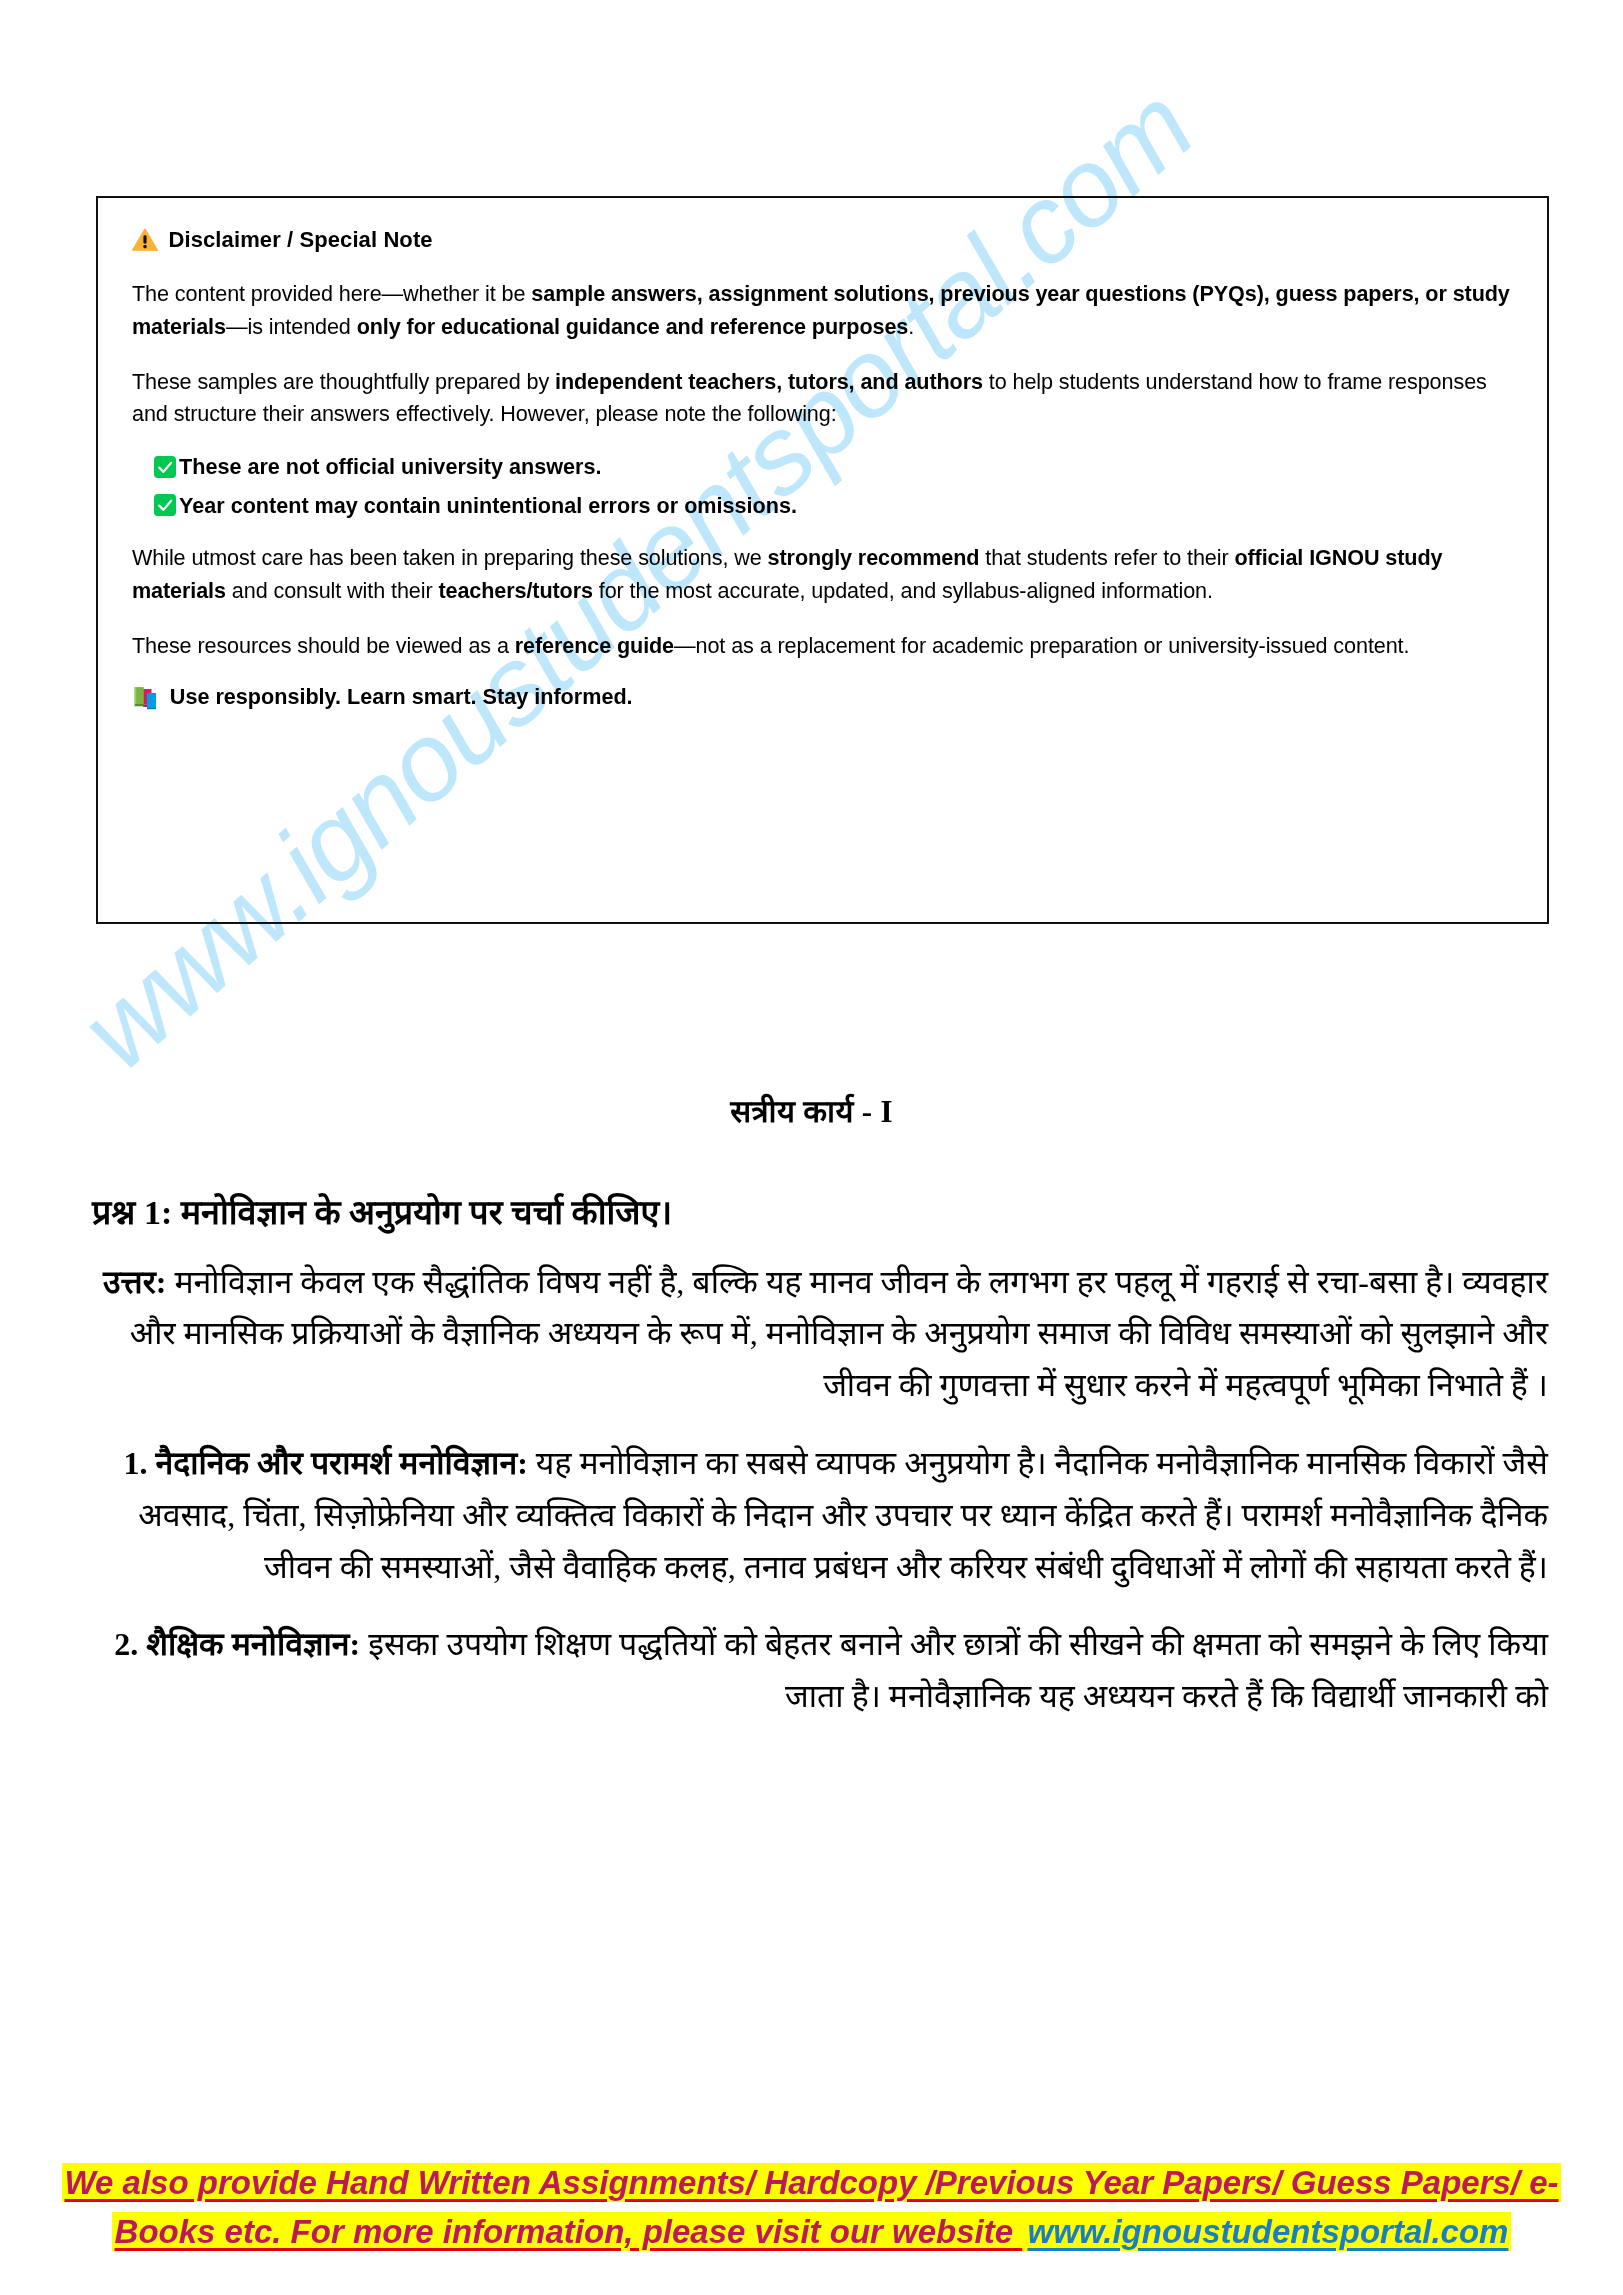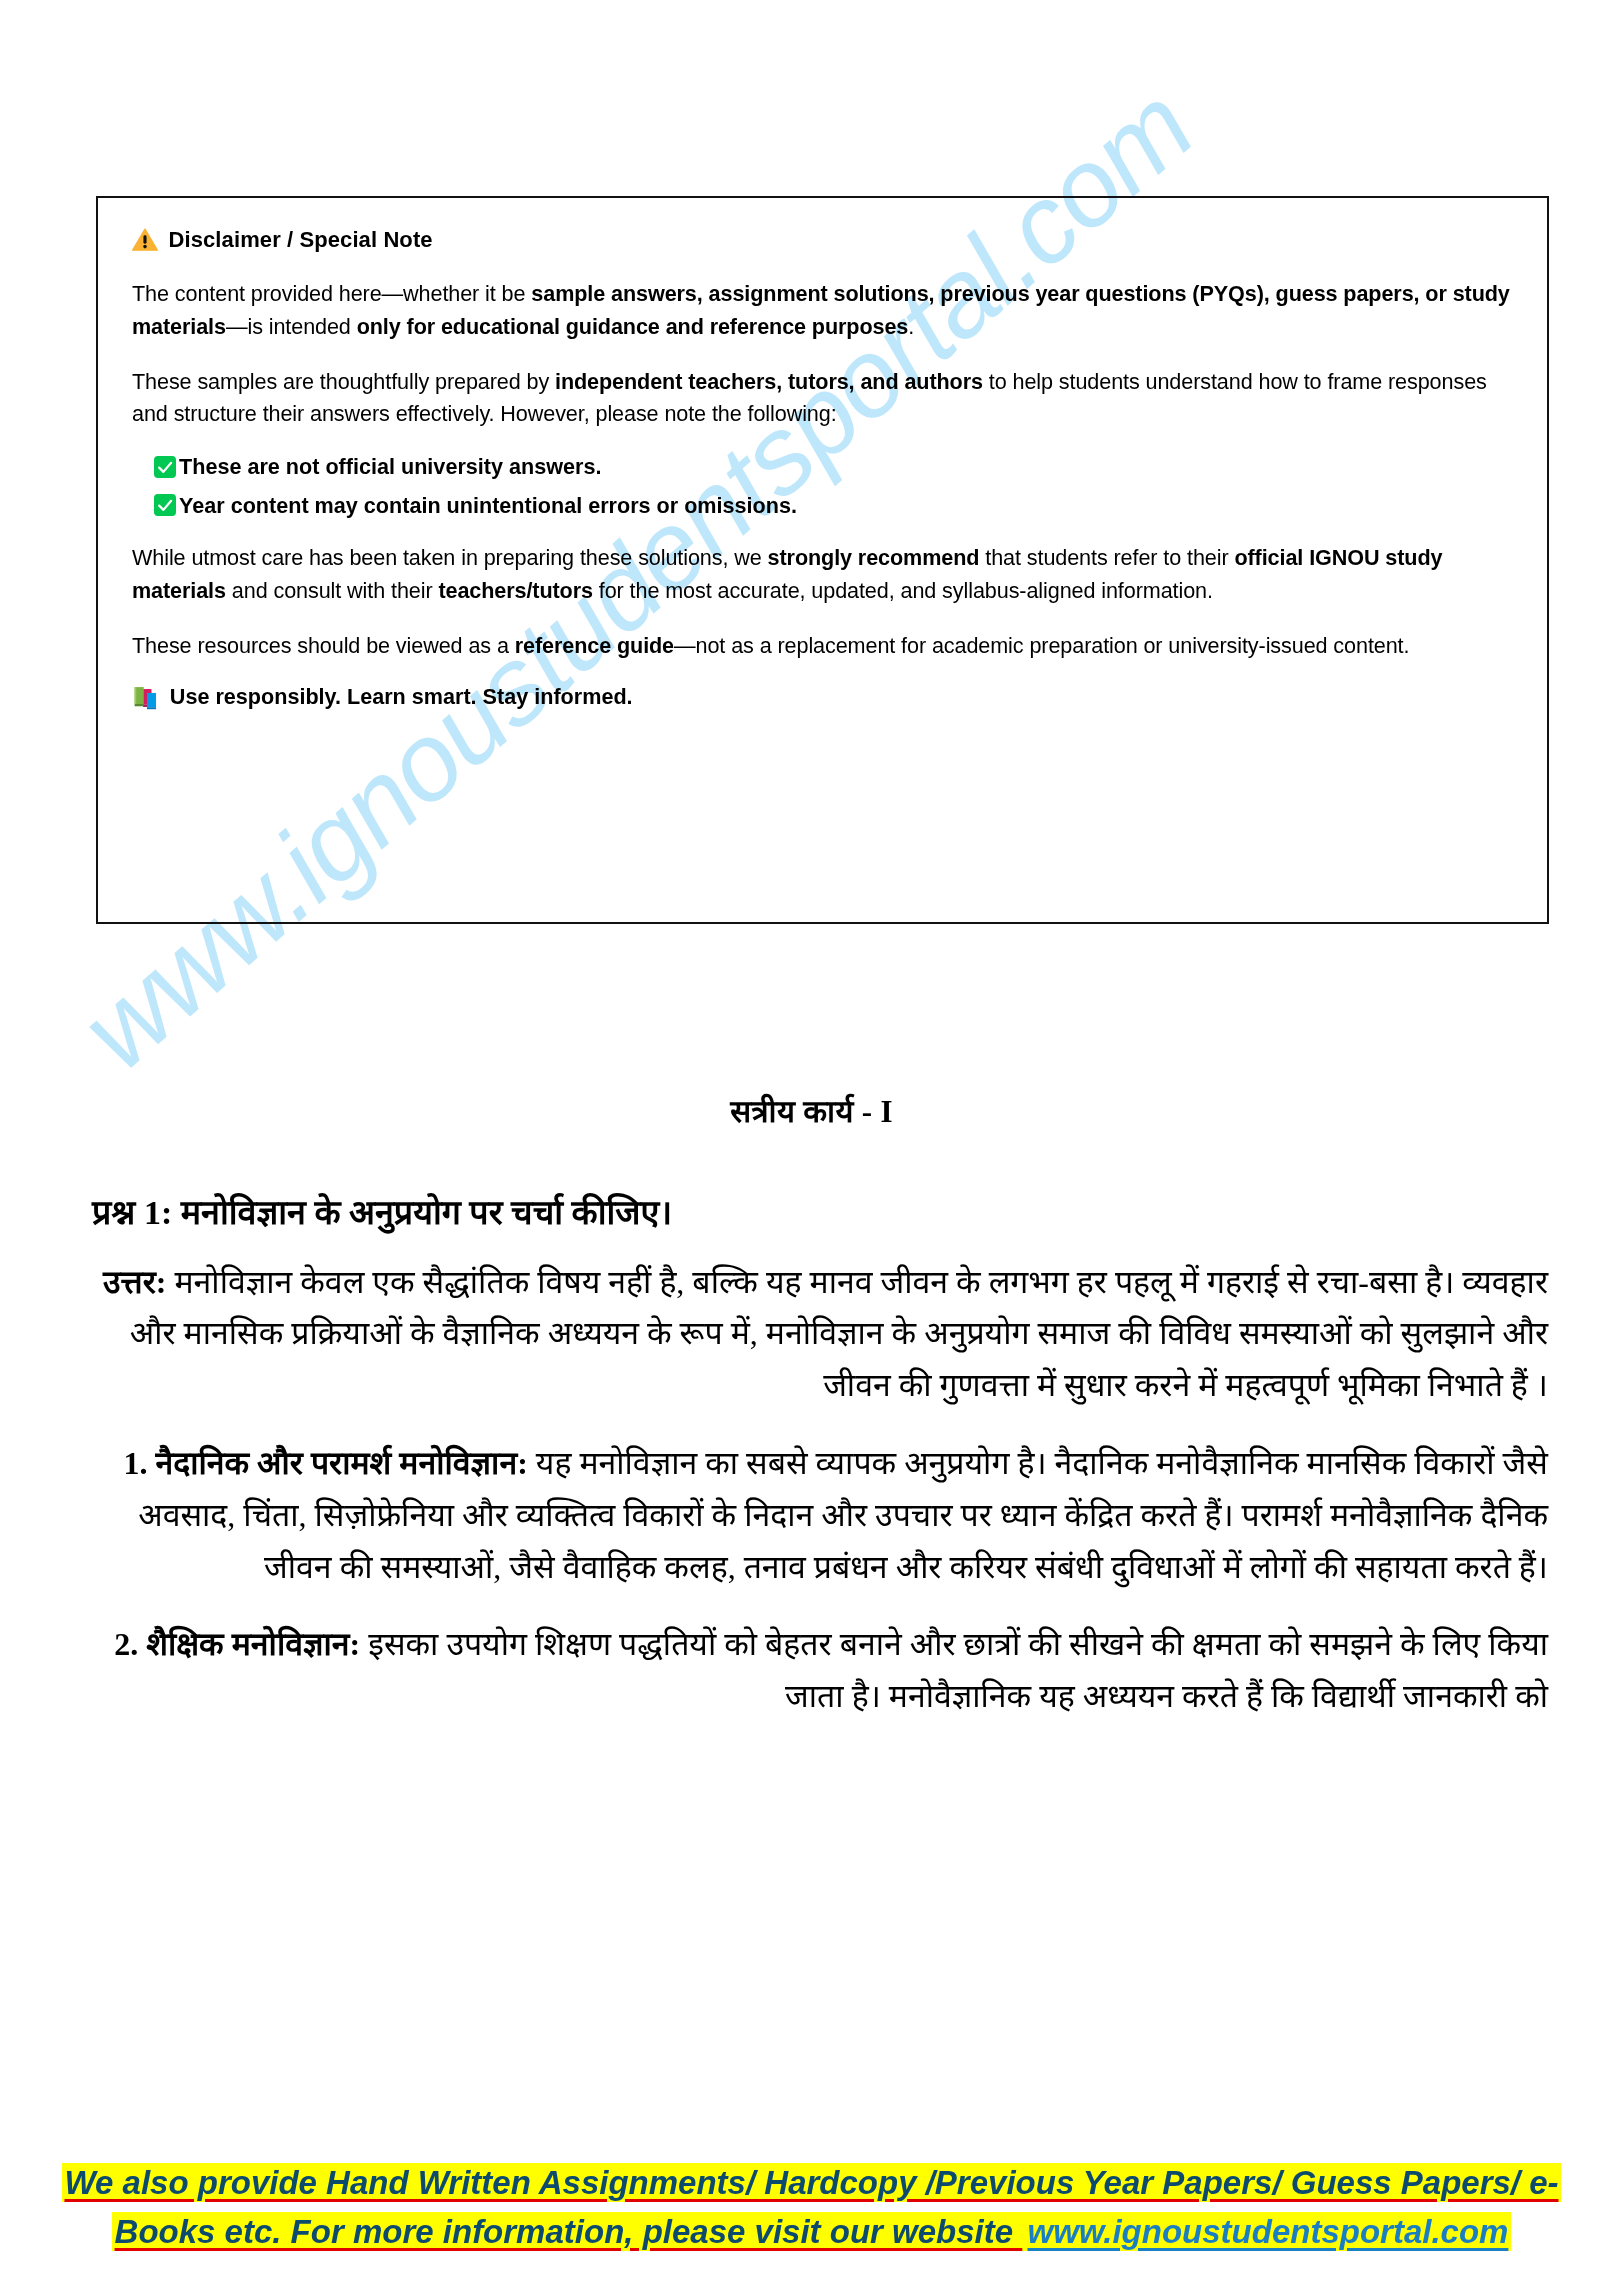--- a/index.html
+++ b/index.html
@@ -176,21 +176,21 @@
     font-style: italic;
     font-weight: bold;
     font-size: 33px;
     line-height: 1.48;
   }
   .footer-line {
     display: block;
   }
   .footer-hl {
     background: #ffff00;
-    color: #0c4a6e;
+    color: #be185d;
     text-decoration: underline;
     text-decoration-color: #e00000;
     text-decoration-thickness: 3.3px;
     text-underline-offset: 5.2px;
     padding: 1.3px 2.6px;
     box-decoration-break: clone;
     -webkit-box-decoration-break: clone;
   }
   .footer-url {
     color: #1a7fc1;

